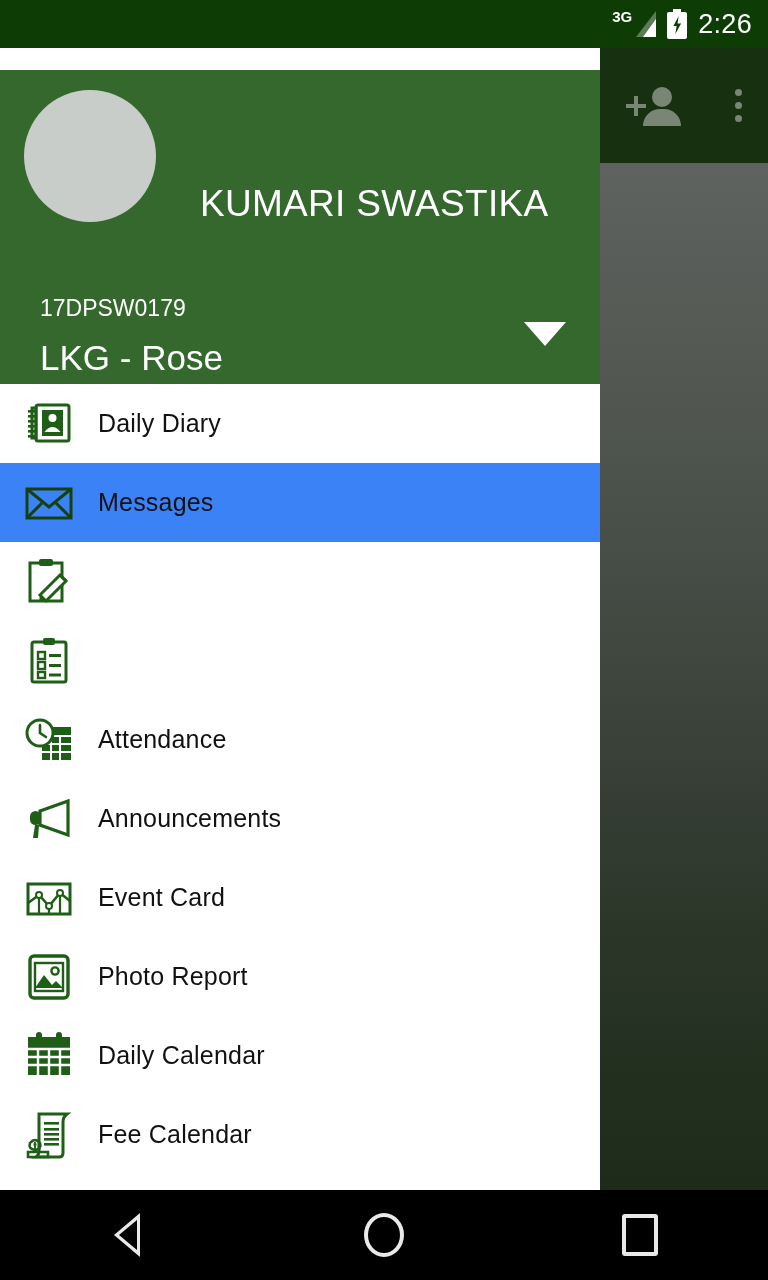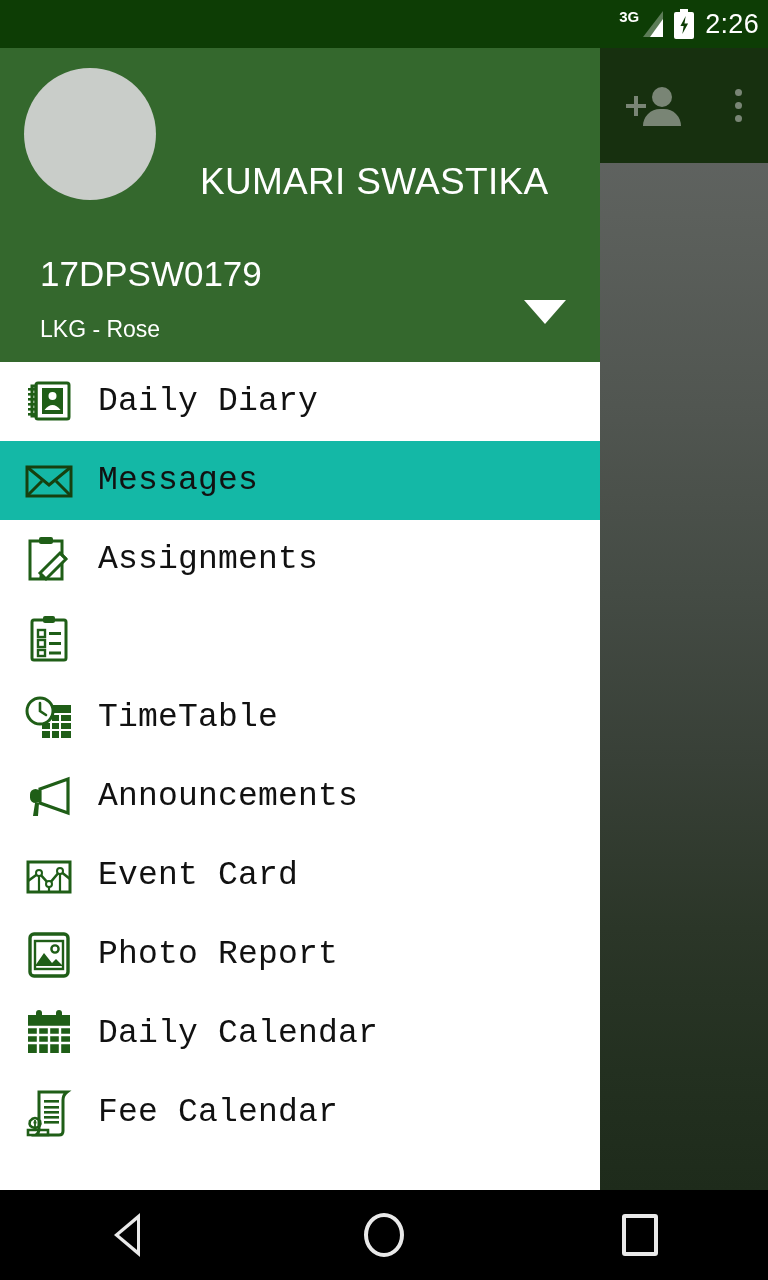--- a/index.html
+++ b/index.html
@@ -51,21 +51,21 @@
   }
   
   .dots { display:flex; flex-direction:column; gap:6px; align-items:center; }
   .dots i { display:block; width:7px; height:7px; border-radius:50%; background:#c9ccc9; }
 
   
   #statusbar {
     position:absolute; left:0; top:0; width:768px; height:48px;
     background:#0d3d05;
     display:flex; align-items:center; justify-content:flex-end;
-    padding-right:9px; gap:11px;
+    padding-right:16px; gap:11px;
   }
   .sb-3g {
     position:relative; width:44px; height:30px;
     display:flex; align-items:flex-start;
   }
   .sb-3g .g-label {
     position:absolute; left:0; top:0;
     font-size:15px; color:#fff; font-weight:700; line-height:1;
   }
   .sb-3g .tri-dim {
@@ -97,63 +97,64 @@
   #sb-time { font-size:27px; color:#fff; letter-spacing:.3px; }
 
   
   #drawer {
     position:absolute; left:0; top:48px; width:600px; height:1142px;
     background:#fff; overflow:hidden;
   }
   #drawer-header {
     position:relative; width:600px; height:314px;
     background:#34682d;
+    margin-top:22px;
   }
   #avatar {
     position:absolute; left:24px; top:20px;
     width:132px; height:132px; border-radius:50%;
     background:#c9cdc9;
   }
   #student-name {
     position:absolute; left:200px; top:113px;
     font-size:37px; color:#ffffff; letter-spacing:.3px;
     white-space:nowrap;
   }
   #student-id {
-    position:absolute; left:40px; top:206px;
-    font-size:35px; color:#ffffff;
+    position:absolute; left:40px; top:225px;
+    font-size:23px; color:#ffffff;
   }
   #student-class {
     position:absolute; left:40px; top:268px;
-    font-size:23px; color:#ffffff;
+    font-size:35px; color:#ffffff;
   }
   #drawer-caret {
     position:absolute; left:524px; top:252px;
     width:0; height:0;
     border-left:21px solid transparent;
     border-right:21px solid transparent;
     border-top:24px solid #ffffff;
     cursor:pointer;
   }
 
   
   #navlist { width:600px; background:#fff; }
   .nav-item {
     position:relative; display:flex; align-items:center;
     height:79px; padding-left:22px; background:#fff;
     cursor:pointer;
   }
-  .nav-item.selected { background:#14b8a6; }
+  .nav-item.selected { background:#3b82f6; }
   .nav-ico {
     width:54px; height:54px; flex:0 0 54px;
     position:relative; margin-right:22px;
   }
   .nav-ico svg { display:block; width:54px; height:54px; }
   .nav-label {
-    font-size:33px; color:#111111; letter-spacing:.2px; white-space:nowrap;font-family:Liberation Mono, monospace;
+    font-size:25px; color:#111111; letter-spacing:.2px; white-space:nowrap;
   }
 
   
   #navbar {
     position:absolute; left:0; bottom:0; width:768px; height:90px;
     background:#000; display:flex; align-items:center;
   }
   #navbar .nb-btn {
     flex:1; display:flex; align-items:center; justify-content:center;
     height:90px; cursor:pointer;
@@ -265,21 +266,20 @@
       <div class="nav-item">
         <span class="nav-ico">
           <svg viewBox="0 0 54 54">
             <rect x="8" y="8" width="32" height="38" fill="none" stroke="#1f5e17" stroke-width="3"></rect>
             <rect x="17" y="4" width="14" height="7" rx="2" fill="#1f5e17"></rect>
             <path d="M18 40 L38 20 L44 26 L24 46 Z" fill="#ffffff" stroke="#1f5e17" stroke-width="3"></path>
             <path d="M38 20 L44 26" stroke="#1f5e17" stroke-width="3"></path>
             <path d="M18 40 L17 47 L24 46" fill="#1f5e17"></path>
           </svg>
         </span>
-        <span class="nav-label">Assignments</span>
       </div>
 
       <div class="nav-item">
         <span class="nav-ico">
           <svg viewBox="0 0 54 54">
             <rect x="10" y="8" width="34" height="40" rx="2" fill="none" stroke="#1f5e17" stroke-width="3"></rect>
             <rect x="21" y="4" width="12" height="7" rx="2" fill="#1f5e17"></rect>
             <rect x="16" y="18" width="7" height="7" fill="none" stroke="#1f5e17" stroke-width="2.4"></rect>
             <rect x="16" y="28" width="7" height="7" fill="none" stroke="#1f5e17" stroke-width="2.4"></rect>
             <rect x="16" y="38" width="7" height="6" fill="none" stroke="#1f5e17" stroke-width="2.4"></rect>
@@ -297,21 +297,21 @@
           <svg viewBox="0 0 54 54">
             <rect x="20" y="14" width="29" height="33" fill="#1f5e17"></rect>
             <g stroke="#ffffff" stroke-width="2">
               <path d="M20 23 H49 M20 31 H49 M20 39 H49"></path>
               <path d="M29 23 V47 M38 23 V47"></path>
             </g>
             <circle cx="18" cy="20" r="13" fill="#ffffff" stroke="#1f5e17" stroke-width="3"></circle>
             <path d="M18 12 V20 L24 24" fill="none" stroke="#1f5e17" stroke-width="2.6" stroke-linecap="round"></path>
           </svg>
         </span>
-        <span class="nav-label">TimeTable</span>
+        <span class="nav-label">Attendance</span>
       </div>
 
       <div class="nav-item">
         <span class="nav-ico">
           <svg viewBox="0 0 54 54">
             <path d="M18 19 L46 9 V43 L18 33 Z" fill="none" stroke="#1f5e17" stroke-width="3.2"></path>
             <rect x="8" y="19" width="11" height="14" rx="5.5" fill="#1f5e17"></rect>
             <path d="M13 33 L11 46 L16 46 L17 33 Z" fill="#1f5e17"></path>
           </svg>
         </span>

